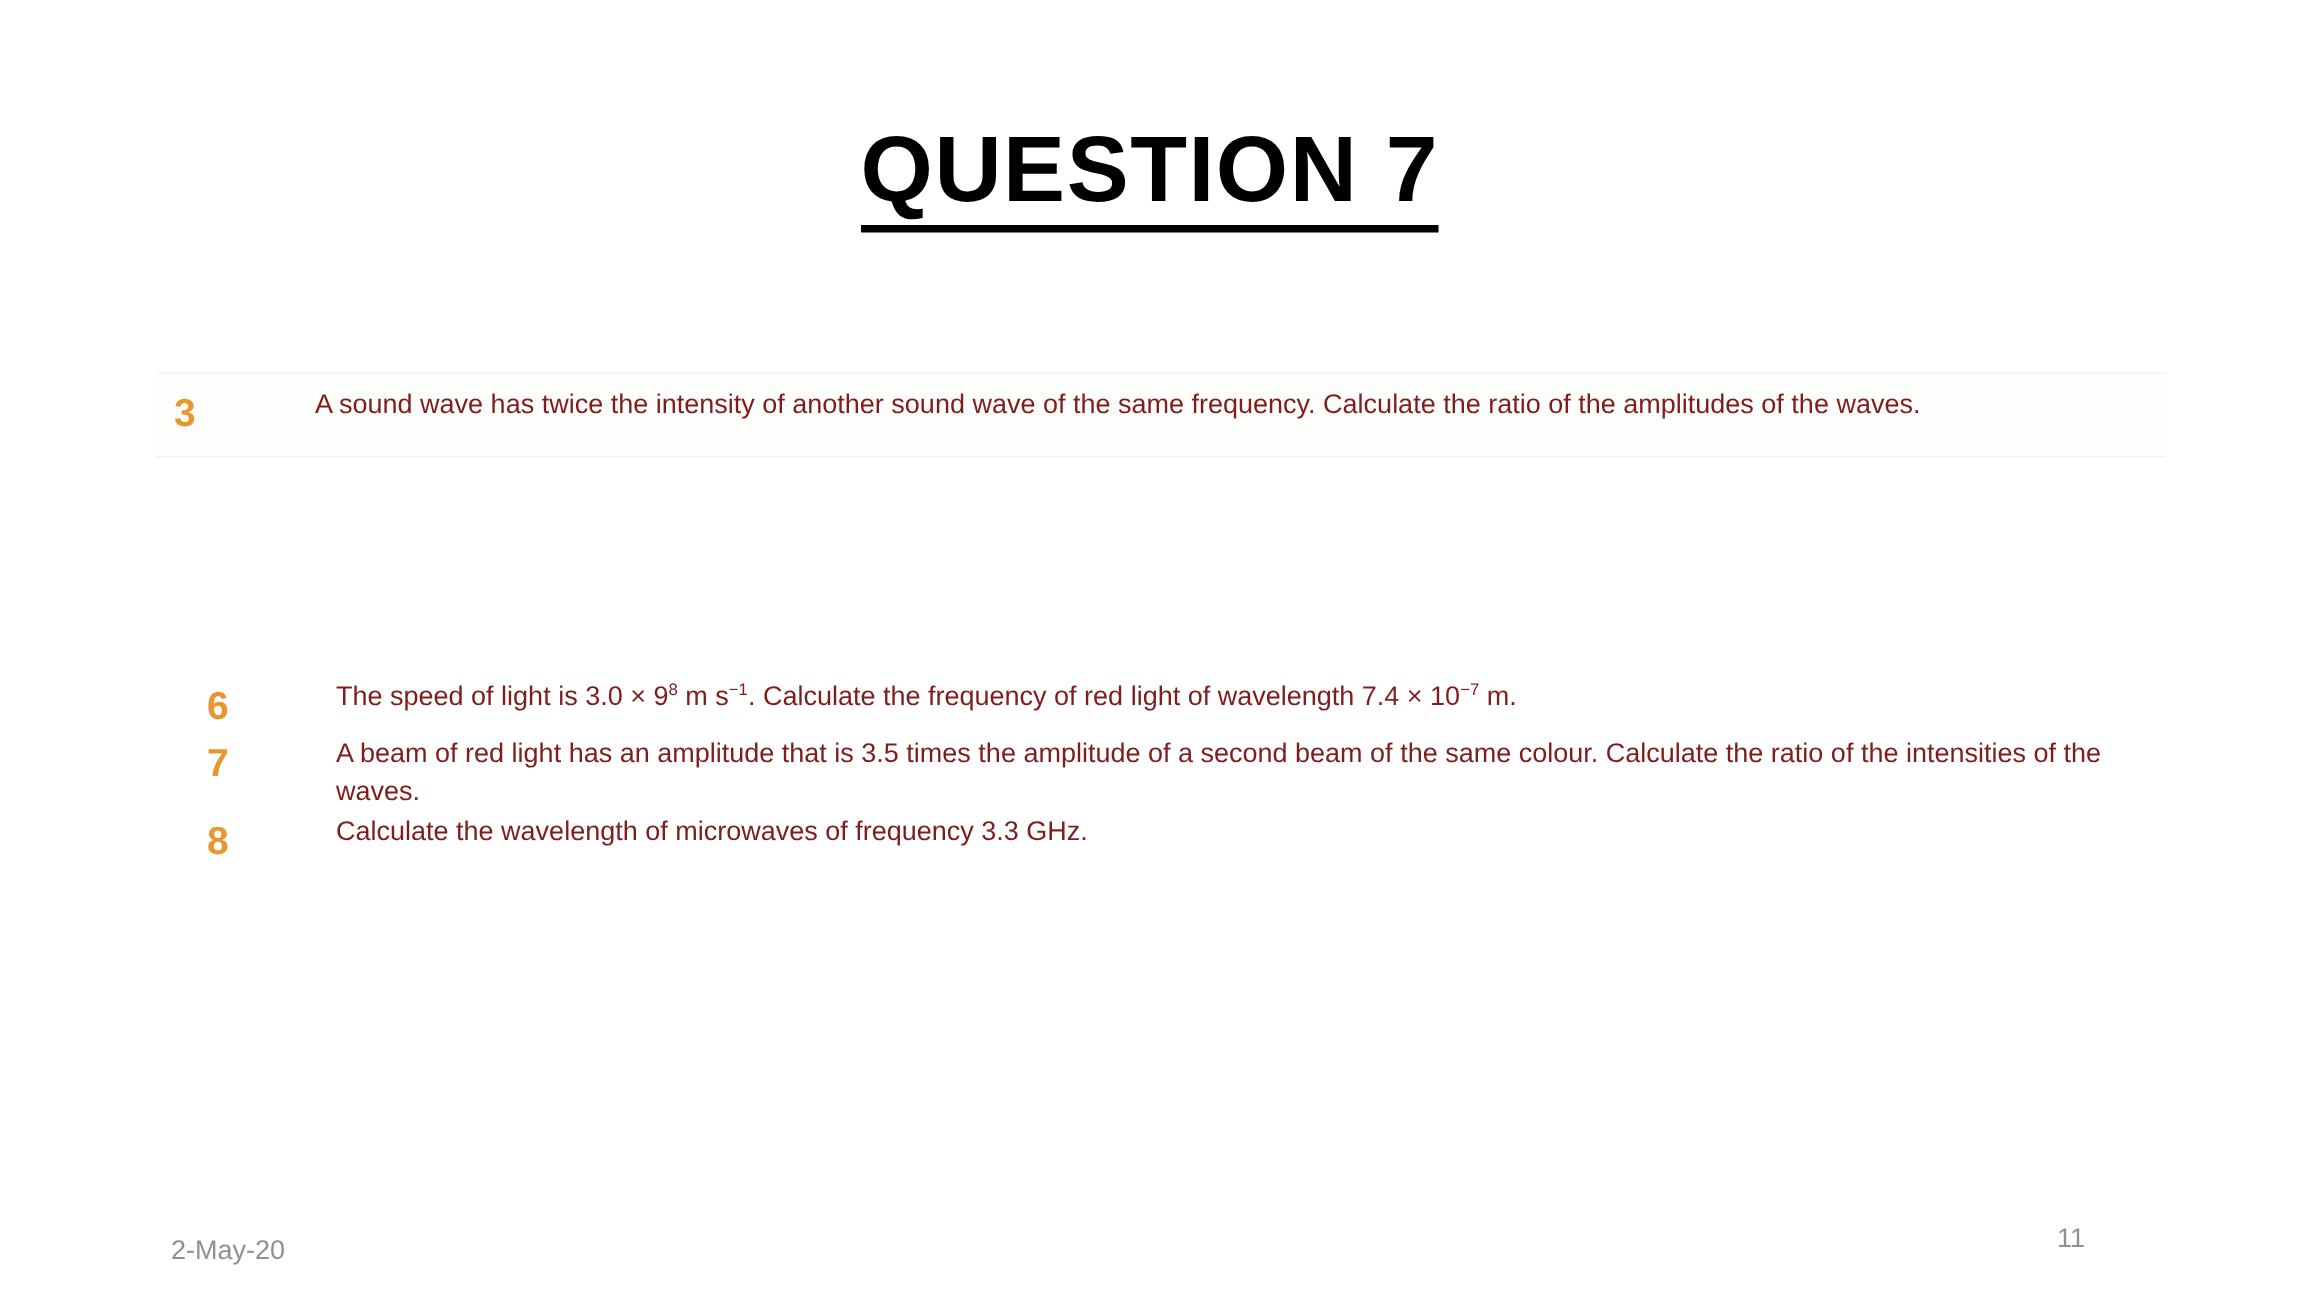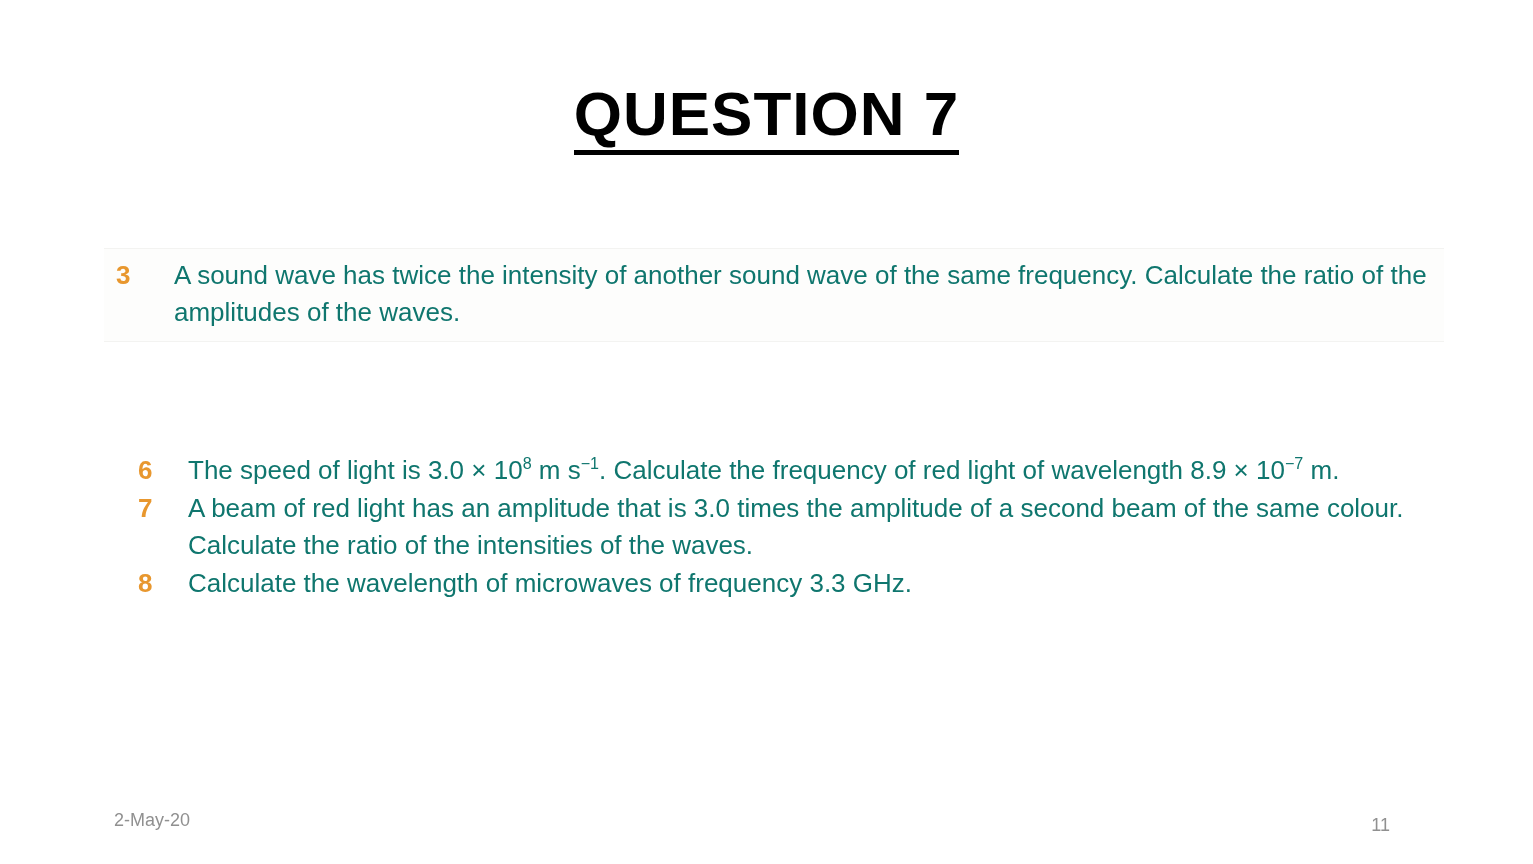--- a/index.html
+++ b/index.html
@@ -68,24 +68,25 @@
   }
 
   .block-one .q-num {
     width: 58px;
     text-align: left;
     padding-left: 12px;
   }
 
   .q-text {
     flex: 1 1 auto;
-    color: #0f766e;
-    font-size: 26px;
+    color: #7f1d1d;
+    font-size: 18px;
     line-height: 1.42;
     font-family: "Liberation Sans", sans-serif;
+    margin-left: 36px;
   }
 
   
   .block-two {
     position: absolute;
     top: 452px;
     left: 128px;
     width: 1325px;
   }
 
@@ -102,21 +103,21 @@
   sup {
     font-size: 0.62em;
     vertical-align: super;
     line-height: 0;
   }
 
   
   .footer-date {
     position: absolute;
     left: 114px;
-    bottom: 33px;
+    bottom: 20px;
     font-size: 18px;
     color: #909090;
     font-family: "Liberation Sans", sans-serif;
   }
   .footer-page {
     position: absolute;
     right: 108px;
     bottom: 28px;
     font-size: 18px;
     color: #909090;
@@ -137,26 +138,26 @@
     <div class="q-row">
       <div class="q-num">3</div>
       <div class="q-text">A sound wave has twice the intensity of another sound wave of the same frequency. Calculate the ratio of the amplitudes of the waves.</div>
     </div>
   </div>
 
   <div class="block-two">
 
     <div class="q-row">
       <div class="q-num">6</div>
-      <div class="q-text"><span>The speed of light is 3.0 × 10</span><sup>8</sup><span> m s</span><sup>−1</sup><span>. Calculate the frequency of red light of wavelength 8.9 × 10</span><sup>−7</sup><span> m.</span></div>
+      <div class="q-text"><span>The speed of light is 3.0 × 9</span><sup>8</sup><span> m s</span><sup>−1</sup><span>. Calculate the frequency of red light of wavelength 7.4 × 10</span><sup>−7</sup><span> m.</span></div>
     </div>
 
     <div class="q-row">
       <div class="q-num">7</div>
-      <div class="q-text">A beam of red light has an amplitude that is 3.0 times the amplitude of a second beam of the same colour. Calculate the ratio of the intensities of the waves.</div>
+      <div class="q-text">A beam of red light has an amplitude that is 3.5 times the amplitude of a second beam of the same colour. Calculate the ratio of the intensities of the waves.</div>
     </div>
 
     <div class="q-row">
       <div class="q-num">8</div>
       <div class="q-text">Calculate the wavelength of microwaves of frequency 3.3 GHz.</div>
     </div>
 
   </div>
 
   <div class="footer-date">2-May-20</div>

